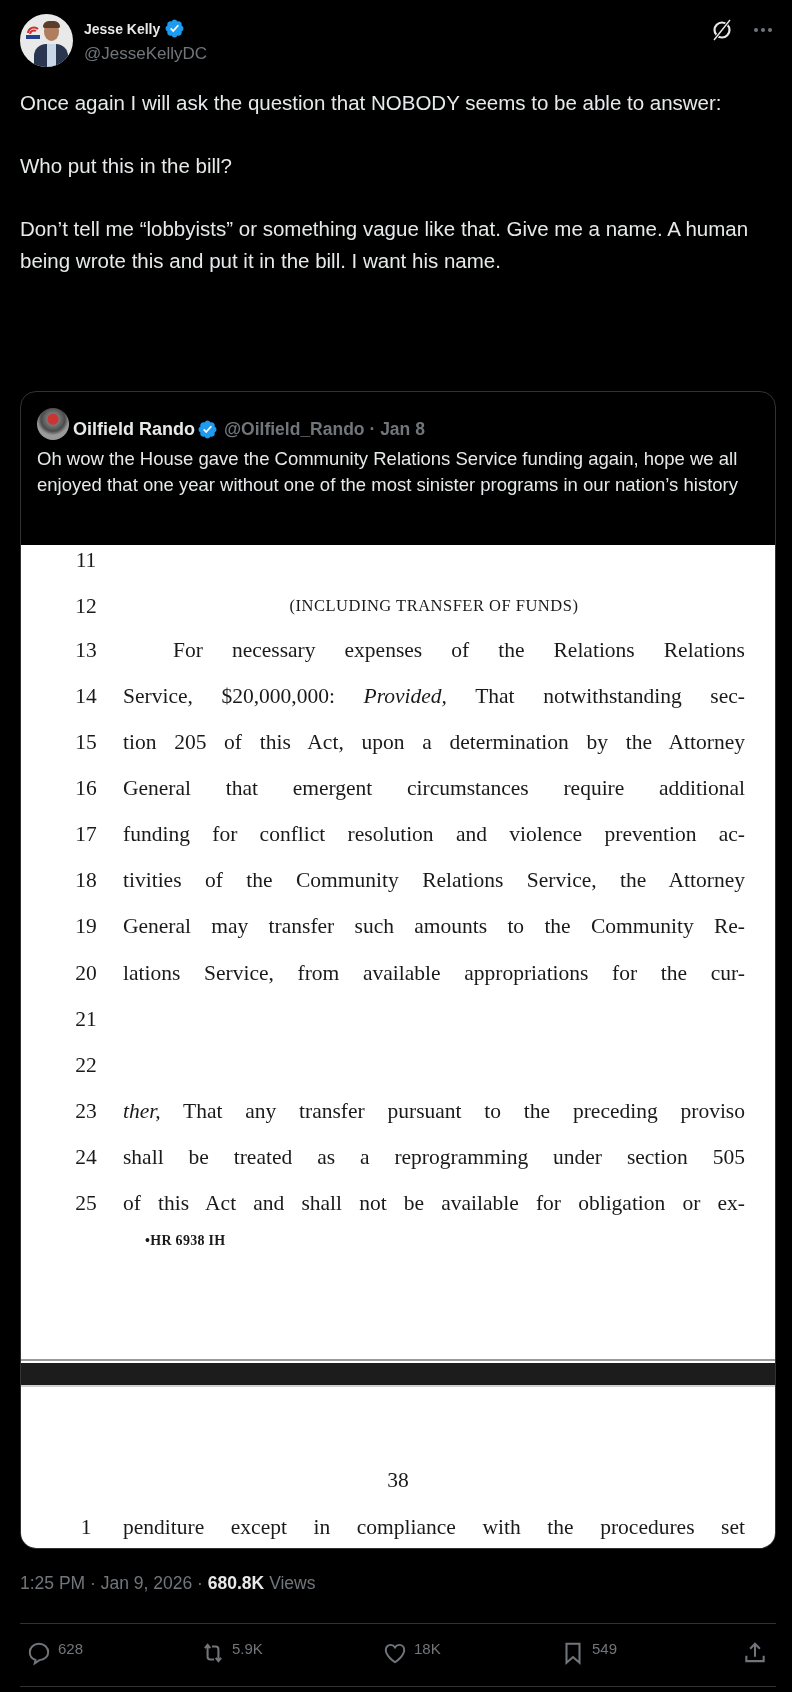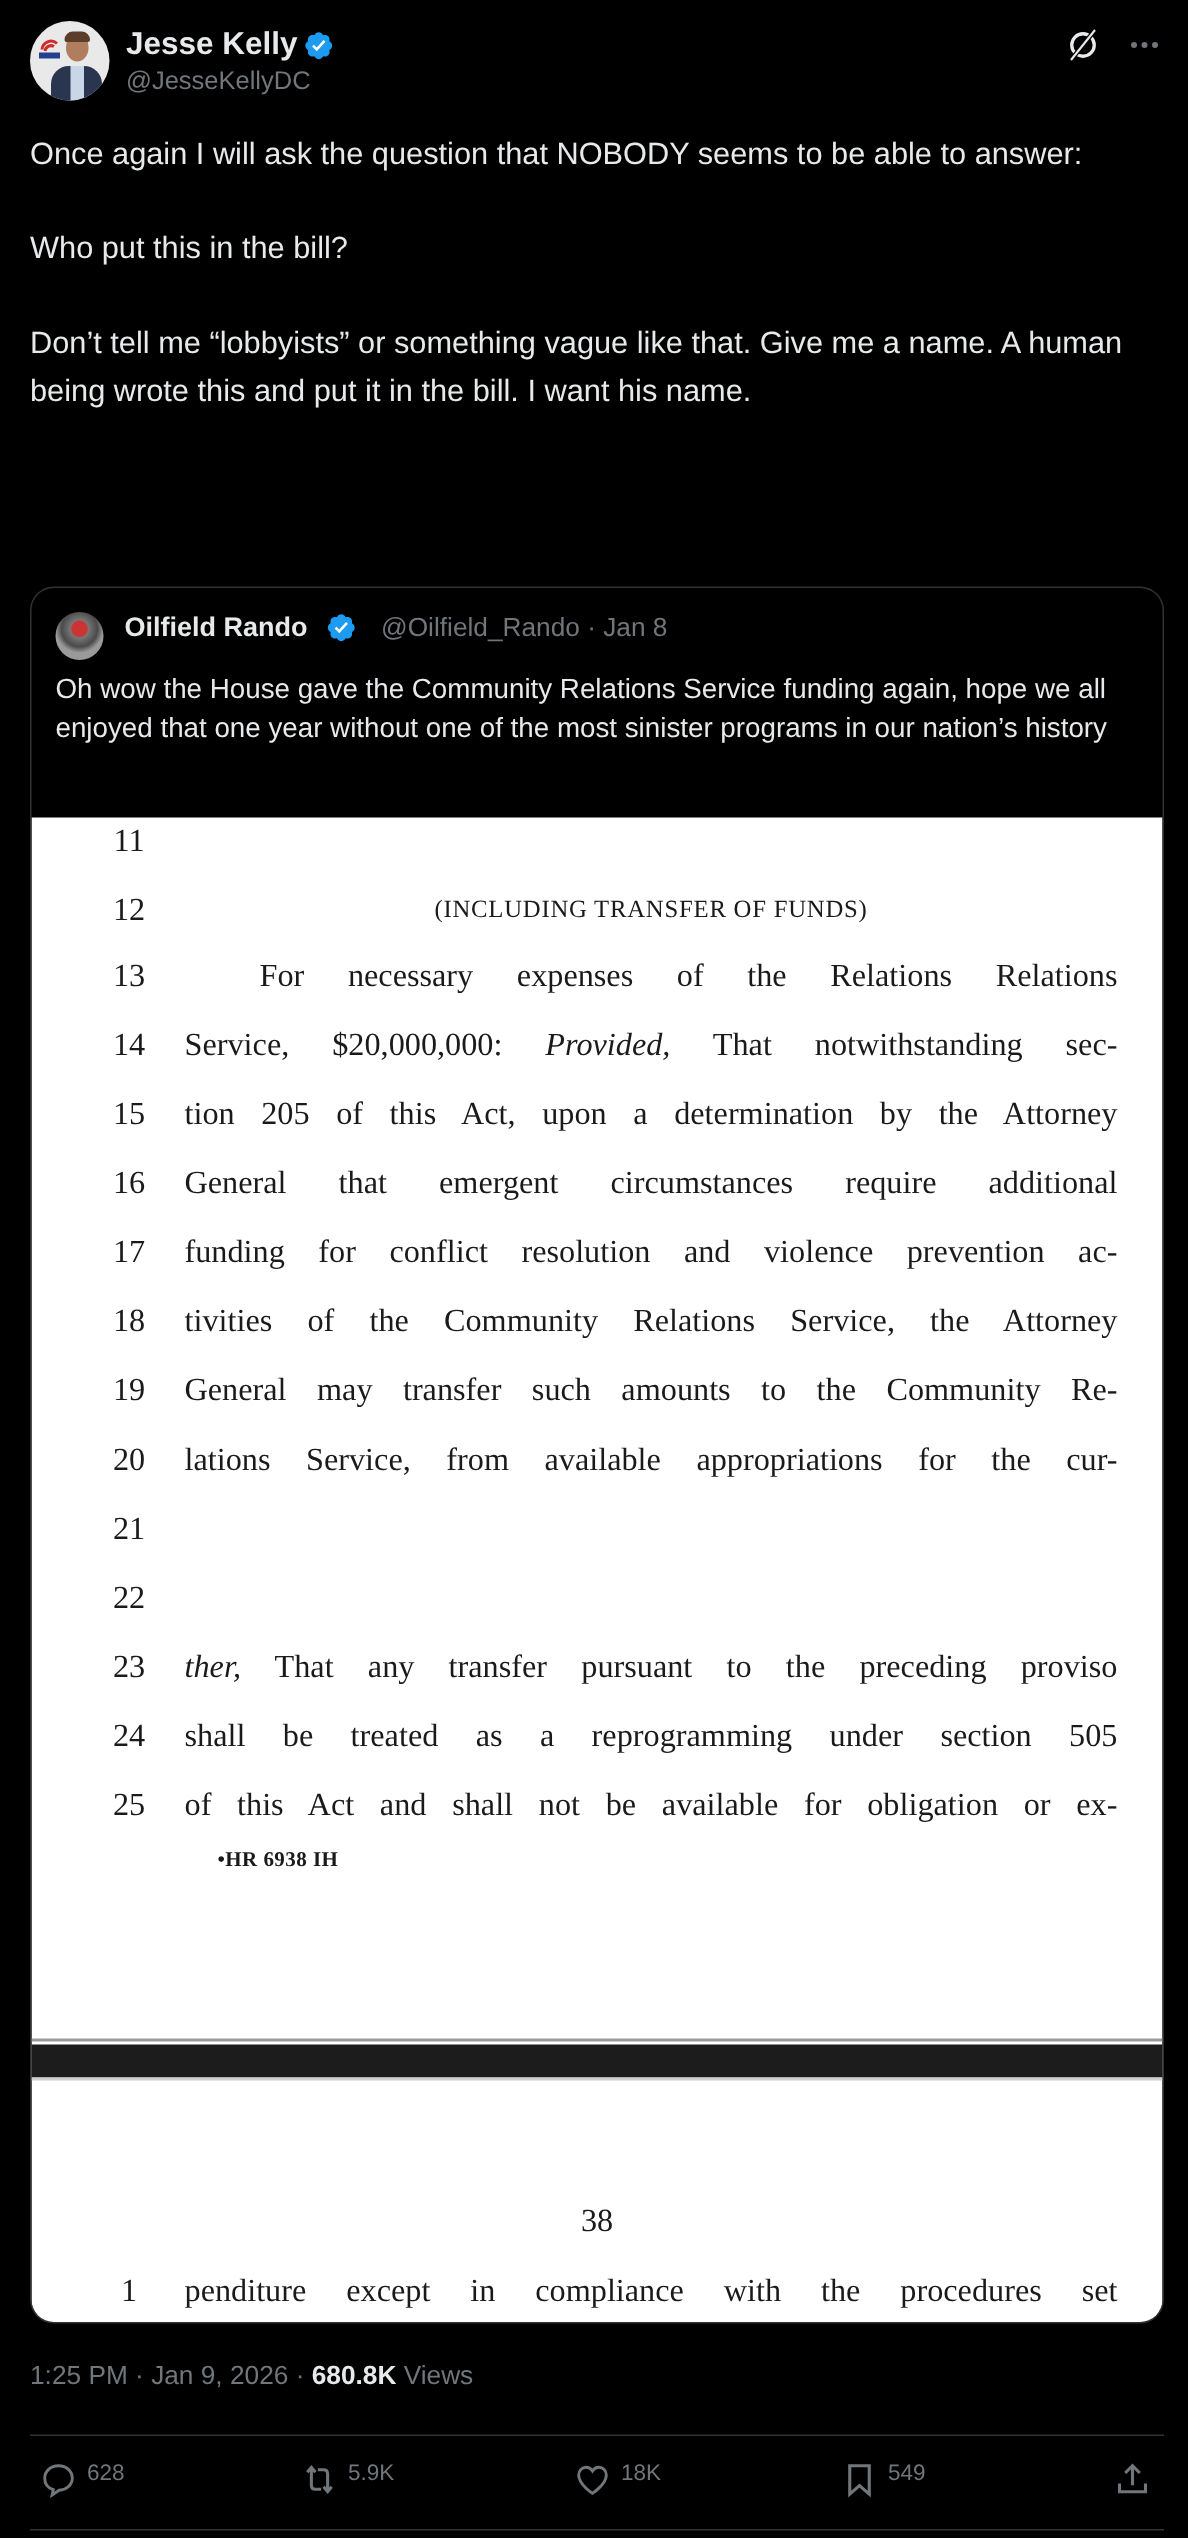--- a/index.html
+++ b/index.html
@@ -8,37 +8,37 @@
 
     .header { position: absolute; left: 20px; top: 14px; right: 16px; height: 54px; }
     .avatar { position: absolute; left: 0; top: 0; width: 53px; height: 53px; border-radius: 50%; overflow: hidden; background: #e9e9e9; }
     .avatar .logo { position: absolute; left: 5px; top: 10px; width: 16px; height: 16px; }
     .avatar .person-head { position: absolute; left: 24px; top: 9px; width: 15px; height: 18px; border-radius: 45% 45% 50% 50%; background: #b07e5f; }
     .avatar .person-hair { position: absolute; left: 23px; top: 7px; width: 17px; height: 7px; border-radius: 8px 8px 2px 2px; background: #5a3d2b; }
     .avatar .person-body { position: absolute; left: 14px; top: 30px; width: 34px; height: 30px; border-radius: 12px 12px 0 0; background: #2a3550; }
     .avatar .person-shirt { position: absolute; left: 27px; top: 30px; width: 9px; height: 24px; background: #c9d6e8; }
 
     .name-row { position: absolute; left: 64px; top: 4px; display: flex; align-items: center; gap: 4px; }
-    .display-name { font-weight: bold; font-size: 21px; color: #e7e9ea; }
+    .display-name { font-weight: bold; font-size: 14px; color: #e7e9ea; }
     .verified { width: 21px; height: 21px; display: inline-block; }
     .handle { position: absolute; left: 64px; top: 30px; font-size: 17px; color: #71767b; }
 
     .grok-icon { position: absolute; right: 40px; top: 2px; width: 28px; height: 28px; }
     .more-icon { position: absolute; right: 0; top: 2px; width: 26px; height: 28px; display: flex; align-items: center; justify-content: center; gap: 3px; }
     .more-icon span { width: 4px; height: 4px; border-radius: 50%; background: #71767b; display: block; }
 
     .tweet-text { position: absolute; left: 20px; top: 87px; width: 755px; font-size: 20.5px; line-height: 31.5px; color: #e7e9ea; }
     .tweet-text p { margin: 0; }
     .tweet-text .gap { height: 31.5px; }
 
     .quote { position: absolute; left: 20px; top: 391px; width: 756px; height: 1158px; border: 1px solid #2f3336; border-radius: 16px; overflow: hidden; background: #000; }
-    .quote-head { position: absolute; left: 16px; top: 16px; display: flex; align-items: flex-start; gap: 12px; }
+    .quote-head { position: absolute; left: 16px; top: 16px; display: flex; align-items: flex-end; gap: 2px; }
     .q-avatar { width: 32px; height: 32px; border-radius: 50%; background: radial-gradient(circle at 50% 35%, #c33 0 5px, #777 6px, #4a4a4a 12px, #9a9a9a 16px); }
     .q-name { font-weight: bold; font-size: 18px; color: #e7e9ea; margin-left: 2px; }
-    .q-handle { font-size: 17.5px; color: #71767b; margin-left: 4px; }
+    .q-handle { font-size: 17.5px; color: #71767b; margin-left: 4px; font-weight: bold; }
     .quote-text { position: absolute; left: 16px; top: 54px; width: 720px; font-size: 18.5px; line-height: 26px; color: #e7e9ea; }
 
     .doc { position: absolute; left: 0; top: 153px; width: 754px; height: 1004px; background: #fff; font-family: "Liberation Serif", "DejaVu Serif", serif; color: #1a1a1a; }
     .doc-line { position: absolute; left: 0; width: 754px; height: 40px; font-size: 21.5px; }
     .doc-line .ln { position: absolute; left: 45px; width: 40px; text-align: center; }
     .doc-line .tx { position: absolute; left: 102px; width: 622px; text-align: justify; text-align-last: justify; white-space: nowrap; }
     .doc-line .tx.center { text-align: center; text-align-last: center; font-size: 16.5px; letter-spacing: 0.5px; top: 2px; }
     .doc-line .tx.indent { padding-left: 50px; }
     .doc-line i { font-style: italic; }
     .doc-footer { position: absolute; left: 124px; top: 688px; font-size: 14px; font-weight: bold; letter-spacing: 0.3px; }

